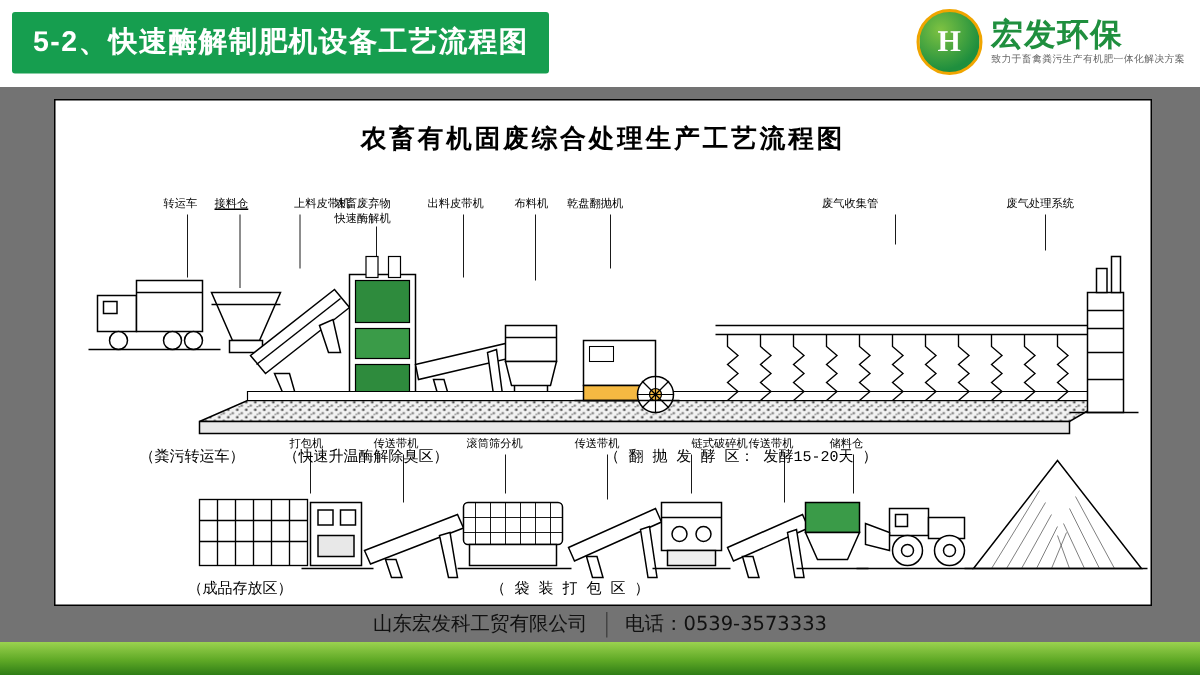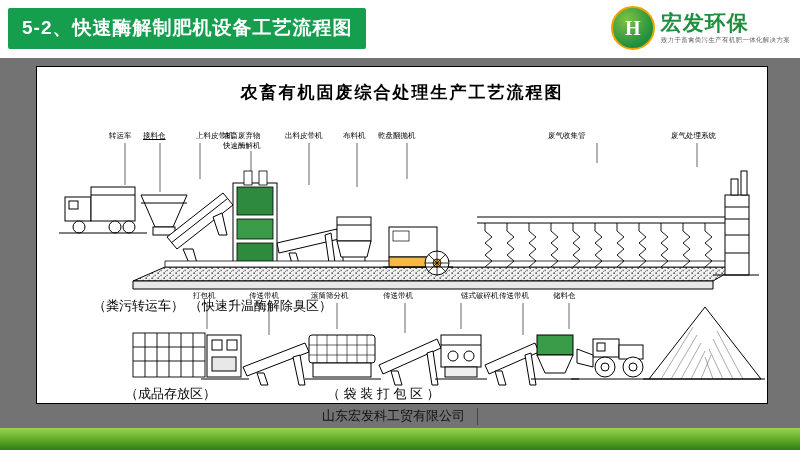--- a/index.html
+++ b/index.html
@@ -54,22 +54,22 @@
   .diagram-title{
     position:absolute;left:0;right:0;top:14px;text-align:center;
     font-size:17px;font-weight:bold;color:#000;
     font-family:"DejaVu Sans",sans-serif;letter-spacing:2px;
   }
 
   .lbl{position:absolute;font-size:7.5px;color:#000;white-space:nowrap;
        font-family:"DejaVu Sans",sans-serif;}
 
   
-  .zone{position:absolute;font-size:13px;color:#000;white-space:nowrap;
-        font-family:Liberation Sans, sans-serif;text-align:right;}
+  .zone{position:absolute;font-size:10px;color:#000;white-space:nowrap;
+        font-family:Liberation Mono, monospace;text-align:right;}
 
   
   .footer{
     position:absolute;left:0;top:404px;width:800px;height:24px;
     display:flex;align-items:center;justify-content:center;gap:0;
   }
   .foot-company{
     font-size:13px;color:#111;font-family:"DejaVu Sans",sans-serif;
     padding-right:12px;
   }
@@ -351,32 +351,34 @@
 快速酶解机</div>
     <div class="lbl" style="left:248px;top:64px;">出料皮带机</div>
     <div class="lbl" style="left:306px;top:64px;">布料机</div>
     <div class="lbl" style="left:341px;top:64px;">乾盘翻抛机</div>
 
     <div class="lbl" style="left:511px;top:64px;">废气收集管</div>
     <div class="lbl" style="left:634px;top:64px;">废气处理系统</div>
 
     <div class="zone" style="left:56px;top:230px;">（粪污转运车）</div>
     <div class="zone" style="left:152px;top:230px;">（快速升温酶解除臭区）</div>
+    <div class="zone" style="left:366px;top:230px;">（ 翻 抛 发 酵 区： 发酵15-20天 ）</div>
 
     <div class="lbl" style="left:156px;top:224px;">打包机</div>
     <div class="lbl" style="left:212px;top:224px;">传送带机</div>
     <div class="lbl" style="left:274px;top:224px;">滚筒筛分机</div>
     <div class="lbl" style="left:346px;top:224px;">传送带机</div>
     <div class="lbl" style="left:400px;top:224px;margin-left:24px;">链式破碎机</div>
     <div class="lbl" style="left:462px;top:224px;">传送带机</div>
     <div class="lbl" style="left:516px;top:224px;">储料仓</div>
 
     <div class="zone" style="left:88px;top:318px;">（成品存放区）</div>
     <div class="zone" style="left:290px;top:318px;">（ 袋 装 打 包 区 ）</div>
   </div>
 
   <div class="footer">
     <div class="foot-company">山东宏发科工贸有限公司</div>
     <div class="foot-sep"></div>
+    <div class="foot-phone">电话：0539-3573333</div>
   </div>
 
   <div class="grass"></div>
 </div>
 
 </body></html>

